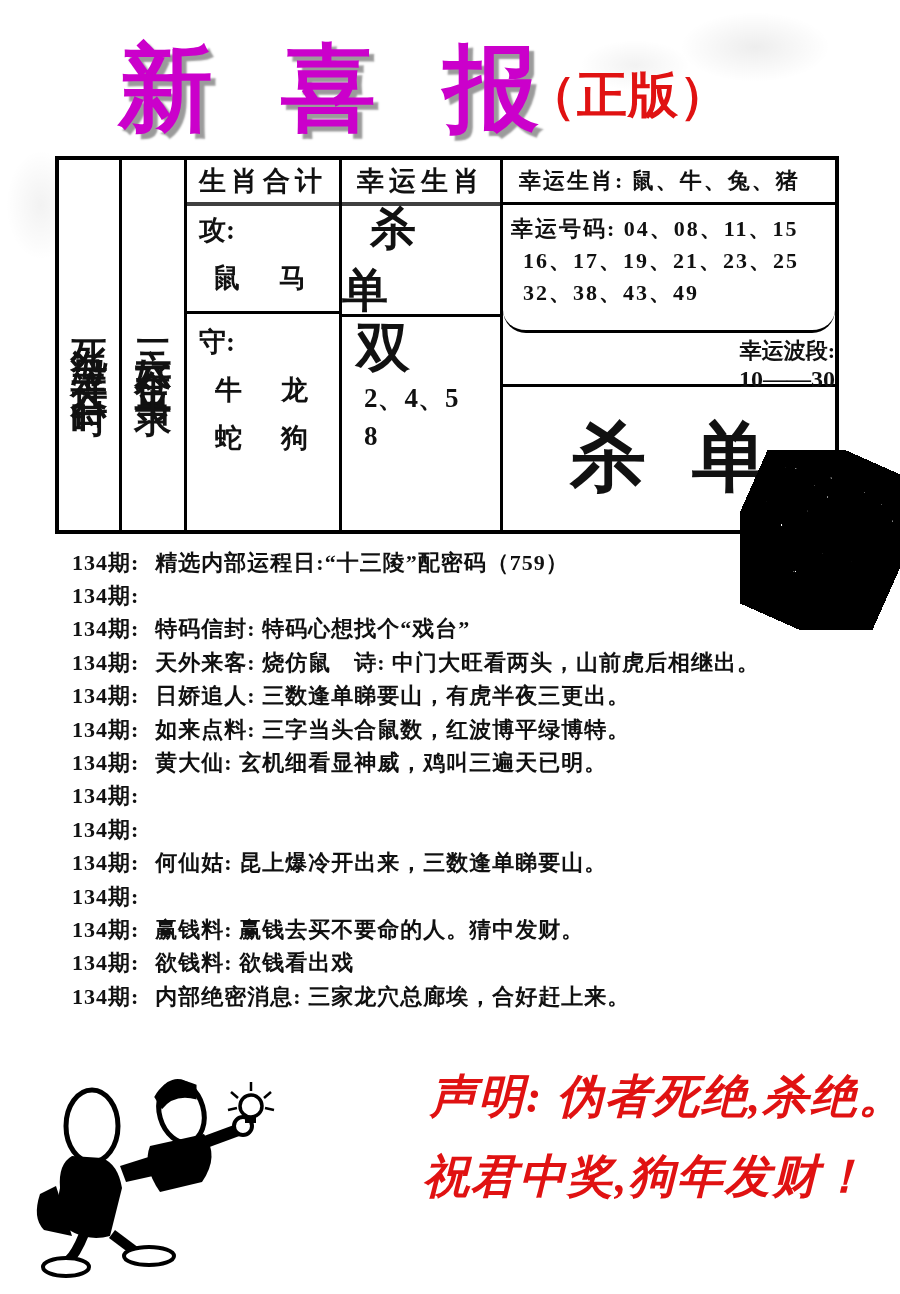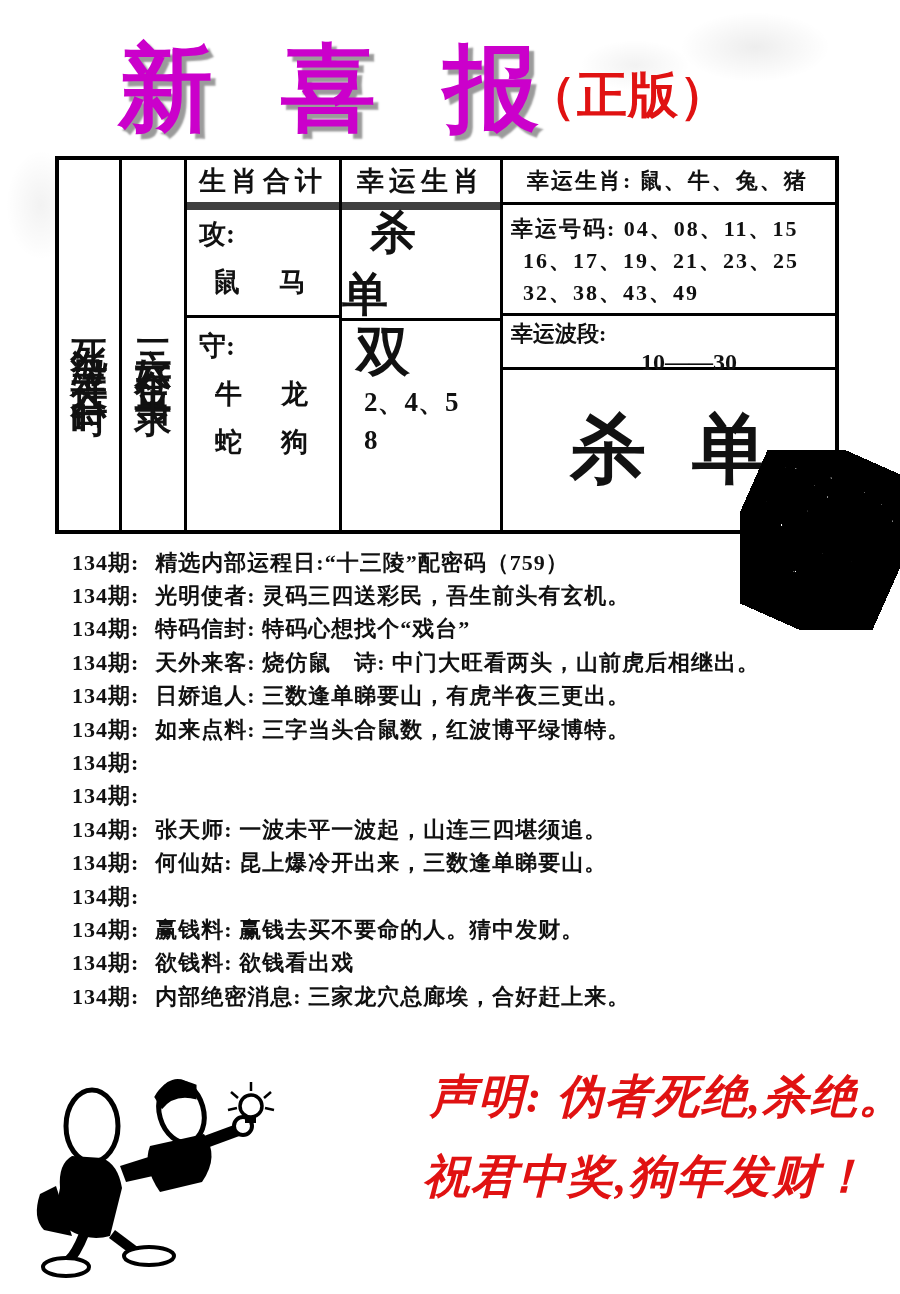--- a/index.html
+++ b/index.html
@@ -41,46 +41,46 @@
     writing-mode:vertical-rl; text-orientation:upright;
     font-size:37px; font-weight:bold; letter-spacing:10px; line-height:1;
   }
   .colA { width:60px; }
   .colB { width:62px; }
   .colC { width:152px; border-right:3px solid #000; display:flex; flex-direction:column; }
   .colD { width:158px; border-right:3px solid #000; display:flex; flex-direction:column; }
   .colE { flex:1; display:flex; flex-direction:column; }
 
   .cell-h {
-    height:42px; border-bottom:8px solid #404040;
+    height:42px; border-bottom:4px solid #404040;
     display:flex; align-items:center; justify-content:center;
     font-size:27px; font-weight:bold; letter-spacing:5px; flex:0 0 auto;
   }
   .attack { height:108px; border-bottom:3px solid #000; padding:6px 0 0 12px;
     font-size:27px; font-weight:bold; box-sizing:border-box; flex:0 0 auto; }
   .attack .vals { margin:12px 0 0 14px; letter-spacing:6px; }
   .defend { flex:1; padding:10px 0 0 12px; font-size:27px; font-weight:bold; }
   .defend .vals { margin:12px 0 0 16px; letter-spacing:6px; }
 
   .kill-small { height:108px; border-bottom:3px solid #000;
     display:flex; align-items:center; justify-content:center;
     font-size:46px; font-weight:bold; letter-spacing:28px; text-indent:28px; flex:0 0 auto; }
   .even { flex:1; padding:2px 0 0 14px; }
   .even .dbl { font-size:54px; font-weight:bold; line-height:1.1; }
   .even .nums { font-size:27px; font-weight:bold; margin:4px 0 0 8px; line-height:1.25; }
 
   .lucky-zodiac { height:42px; border-bottom:3px solid #000;
-    display:flex; align-items:center; padding-left:24px;
+    display:flex; align-items:center; padding-left:16px;
     font-size:22px; font-weight:bold; letter-spacing:2px; flex:0 0 auto; }
-  .lucky-nums { height:111px; border-bottom:3px solid #000;
+  .lucky-nums { height:128px; border-bottom:3px solid #000;
     font-size:22px; font-weight:bold; padding:8px 0 0 8px; line-height:1.45;
-    box-sizing:border-box; letter-spacing:2px; flex:0 0 auto; }
+    box-sizing:border-box; letter-spacing:2px; flex:0 0 auto;border-radius:23px; }
   .lucky-nums .ind { margin-left:12px; }
   .band { height:54px; border-bottom:3px solid #000; padding:3px 0 0 8px;
-    font-size:22px; font-weight:bold; box-sizing:border-box; flex:0 0 auto; }
+    font-size:22px; font-weight:bold; box-sizing:border-box; flex:0 0 auto;text-align:right; }
   .band .bval { margin-left:130px; font-size:24px; }
   .kill-big { flex:1; display:flex; align-items:center; justify-content:center;
     font-size:76px; font-weight:bold; letter-spacing:46px; text-indent:46px; }
 
   
   .stamp { position:absolute; left:740px; top:450px; width:160px; height:180px; }
 
   
   .tips { position:absolute; left:72px; top:546px; }
   .tip { height:33.4px; font-size:22px; font-weight:bold; white-space:nowrap;
@@ -168,47 +168,46 @@
     </svg>
   </div>
 
   <div class="tips">
     <div class="tip">
         <span class="p">134期:</span>
         <span>精选内部运程日:“十三陵”配密码（759）</span>
       </div>
     <div class="tip">
         <span class="p">134期:</span>
-        <span>光明使者: 灵码三四送彩民，吾生前头有玄机。</span>
       </div>
     <div class="tip">
         <span class="p">134期:</span>
         <span>特码信封: 特码心想找个“戏台”</span>
       </div>
     <div class="tip">
         <span class="p">134期:</span>
         <span>天外来客: 烧仿鼠　诗: 中门大旺看两头，山前虎后相继出。</span>
       </div>
     <div class="tip">
         <span class="p">134期:</span>
         <span>日娇追人: 三数逢单睇要山，有虎半夜三更出。</span>
       </div>
     <div class="tip">
         <span class="p">134期:</span>
         <span>如来点料: 三字当头合鼠数，红波博平绿博特。</span>
       </div>
     <div class="tip">
         <span class="p">134期:</span>
-      </div>
-    <div class="tip">
-        <span class="p">134期:</span>
-      </div>
-    <div class="tip">
-        <span class="p">134期:</span>
-        <span>张天师: 一波未平一波起，山连三四堪须追。</span>
+        <span>黄大仙: 玄机细看显神威，鸡叫三遍天已明。</span>
+      </div>
+    <div class="tip">
+        <span class="p">134期:</span>
+      </div>
+    <div class="tip">
+        <span class="p">134期:</span>
       </div>
     <div class="tip">
         <span class="p">134期:</span>
         <span>何仙姑: 昆上爆冷开出来，三数逢单睇要山。</span>
       </div>
     <div class="tip">
         <span class="p">134期:</span>
       </div>
     <div class="tip">
         <span class="p">134期:</span>

